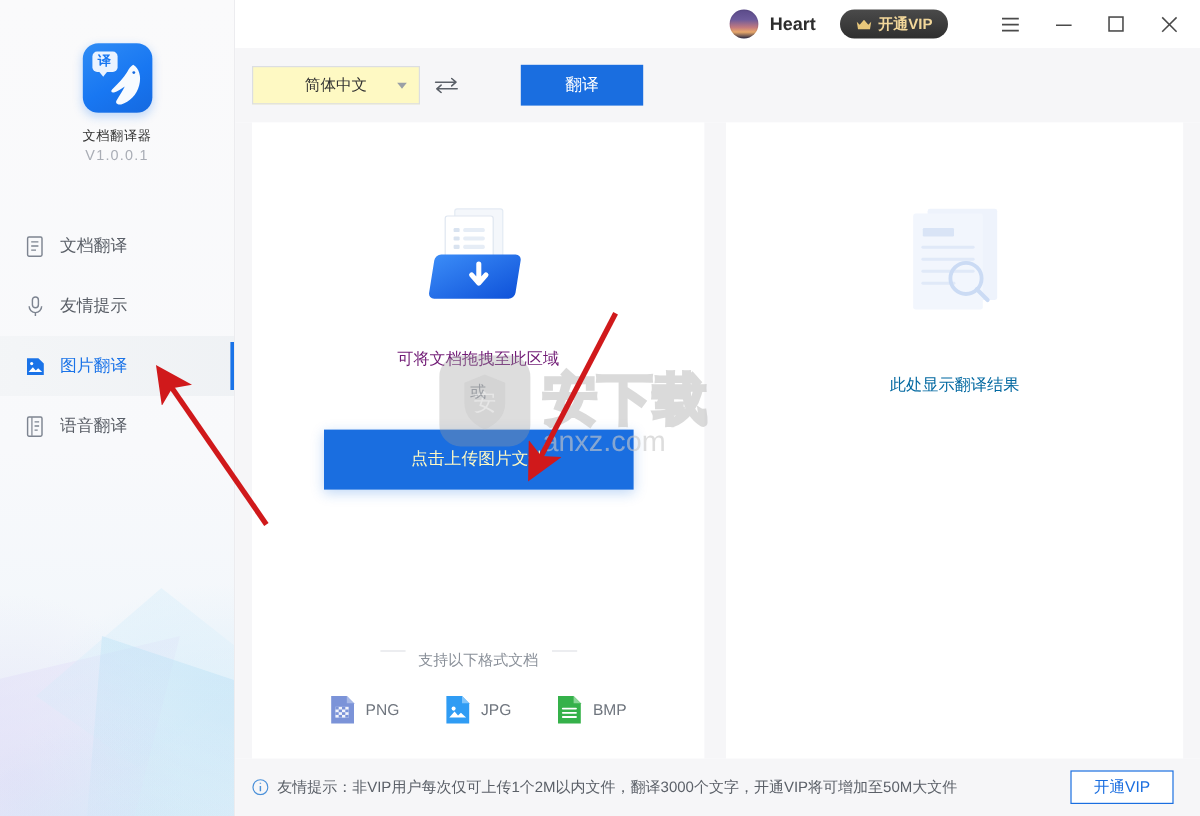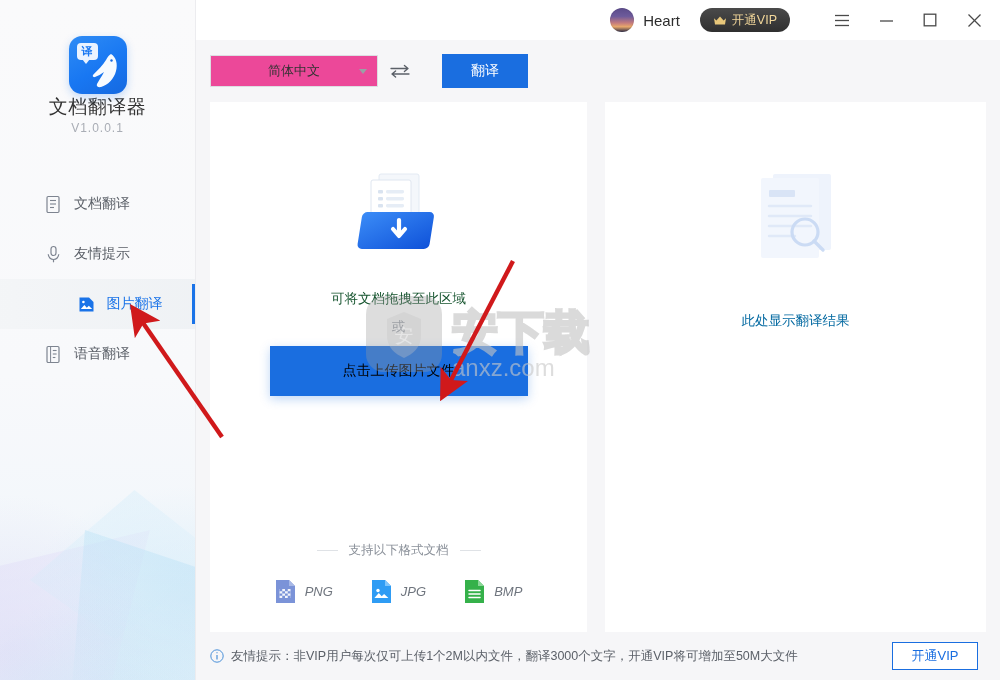--- a/index.html
+++ b/index.html
@@ -66,56 +66,56 @@
   .logo .bubble:after {
     content: ""; position: absolute; left: 5px; bottom: -4px;
     border-left: 4px solid transparent; border-right: 4px solid transparent;
     border-top: 5px solid #eaf3ff;
   }
   .logo .bird {
     position: absolute; right: 7px; bottom: 6px;
     width: 30px; height: 36px;
   }
   .app-name {
-    margin-top: 0; font-size: 19px; color: #333; letter-spacing: .5px;
+    margin-top: 12px; font-size: 11px; color: #333; letter-spacing: .5px;
   }
   .app-ver {
     margin-top: 1px; font-size: 12px; color: #a9adb5; letter-spacing: 1px;
   }
 
   .menu { position: relative; z-index: 2; margin-top: 44px; }
   .menu-item {
     position: relative;
     height: 50px;
     display: flex; align-items: center;
-    padding-left: 44px;
+    padding-left: 20px;
     gap: 11px;
     cursor: pointer;
     color: #5b6068;
     font-size: 14px;
   }
   .menu-item .mi-icon { width: 19px; height: 19px; display: block; flex: 0 0 19px; }
   .menu-item.active {
     background: linear-gradient(90deg, rgba(243,245,247,.95), rgba(238,241,244,.9));
     color: #1a73e8;
-    justify-content: center;
   }
   .menu-item.active:after {
     content: ""; position: absolute; right: 0; top: 5px; bottom: 5px;
     width: 3px; background: #1a73e8;
   }
 
   
   .right { flex: 1; display: flex; flex-direction: column; background: #ffffff; position: relative; }
 
   .titlebar {
     height: 40px; flex: 0 0 40px;
     display: flex; align-items: center; justify-content: flex-end;
     padding-right: 4px;
     background: #ffffff;
+    font-weight: bold;
   }
   .user {
     display: flex; align-items: center; gap: 9px; margin-right: 20px;
   }
   .avatar {
     width: 24px; height: 24px; border-radius: 50%;
     background:
       linear-gradient(180deg, #5b4b8a 0%, #6d5b9b 35%, #c37a7e 62%, #e8a86a 78%, #2b2a46 100%);
     box-shadow: inset 0 0 0 1px rgba(0,0,0,.05);
   }
@@ -136,38 +136,38 @@
   .winbtn svg { display: block; }
 
   .toolbar {
     height: 62px; flex: 0 0 62px;
     display: flex; align-items: center;
     padding: 0 0 0 14px;
     background: #f6f6f8;
   }
   .lang-select {
     position: relative;
-    width: 168px; height: 32px;
-    background: #ec4899; border: 1px solid #dcdee2;
+    width: 140px; height: 32px;
+    background: #fef9c3; border: 1px solid #dcdee2;
     display: flex; align-items: center; justify-content: center;
     font-size: 13px; color: #333; cursor: pointer;
   }
   .lang-select .caret {
     position: absolute; right: 10px; top: 50%; margin-top: -2px;
     width: 0; height: 0;
     border-left: 4.5px solid transparent; border-right: 4.5px solid transparent;
     border-top: 5px solid #9aa0a6;
   }
   .swap {
     width: 44px; display: flex; align-items: center; justify-content: center;
     color: #5b6068; cursor: pointer;
   }
   .btn-translate {
-    margin-left: 20px;
-    width: 86px; height: 34px;
+    margin-left: 40px;
+    width: 102px; height: 34px;
     background: #1a6ee0;
     color: #fff; font-size: 14px;
     display: flex; align-items: center; justify-content: center;
     cursor: pointer;
   }
 
   .workspace {
     flex: 1;
     display: flex; gap: 18px;
     padding: 0 14px 0 14px;
@@ -180,41 +180,41 @@
     display: flex; flex-direction: column; align-items: center;
   }
   .panel.left-panel { flex: 0 0 377px; }
   .panel.right-panel { flex: 1; align-items: center; justify-content: flex-start; }
 
   .upload-zone {
     margin-top: 70px;
     display: flex; flex-direction: column; align-items: center;
   }
   .doc-icon { width: 92px; height: 84px; display: block; }
-  .drag-text { margin-top: 34px; font-size: 13.5px; color: #14532d; }
+  .drag-text { margin-top: 34px; font-size: 13.5px; color: #701a75; }
   .or-text { margin-top: 10px; font-size: 13.5px; color: #7d8490; }
   .btn-upload {
-    margin-top: 10px;
+    margin-top: 22px;
     width: 258px; height: 50px;
-    background: #1a6ee0; color: #000000;
+    background: #1a6ee0; color: #fef9c3;
     font-size: 14px;
     display: flex; align-items: center; justify-content: center;
     cursor: pointer;
     box-shadow: 0 3px 10px rgba(26,110,224,.28);
   }
 
   .formats { position: absolute; left: 0; right: 0; bottom: 28px; }
   .formats-title {
-    display: flex; align-items: center; justify-content: center; gap: 11px;
+    display: flex; justify-content: center; gap: 11px;
     font-size: 12.5px; color: #8a9099;
   }
   .formats-title .rule { width: 21px; height: 1px; background: #dfe2e6; display: block; }
   .formats-row {
     margin-top: 20px;
-    display: flex; align-items: flex-end; justify-content: center; gap: 38px; font-style: italic;
+    display: flex; align-items: flex-end; justify-content: center; gap: 38px;
   }
   .fmt { display: flex; align-items: center; gap: 9px; font-size: 13px; color: #6f757e; }
   .fmt svg { width: 21px; height: 25px; display: block; }
 
   .result-placeholder {
     margin-top: 68px;
     display: flex; flex-direction: column; align-items: center;
   }
   .result-icon { width: 86px; height: 98px; display: block; }
   .result-text { margin-top: 44px; font-size: 13.5px; color: #0369a1; }

